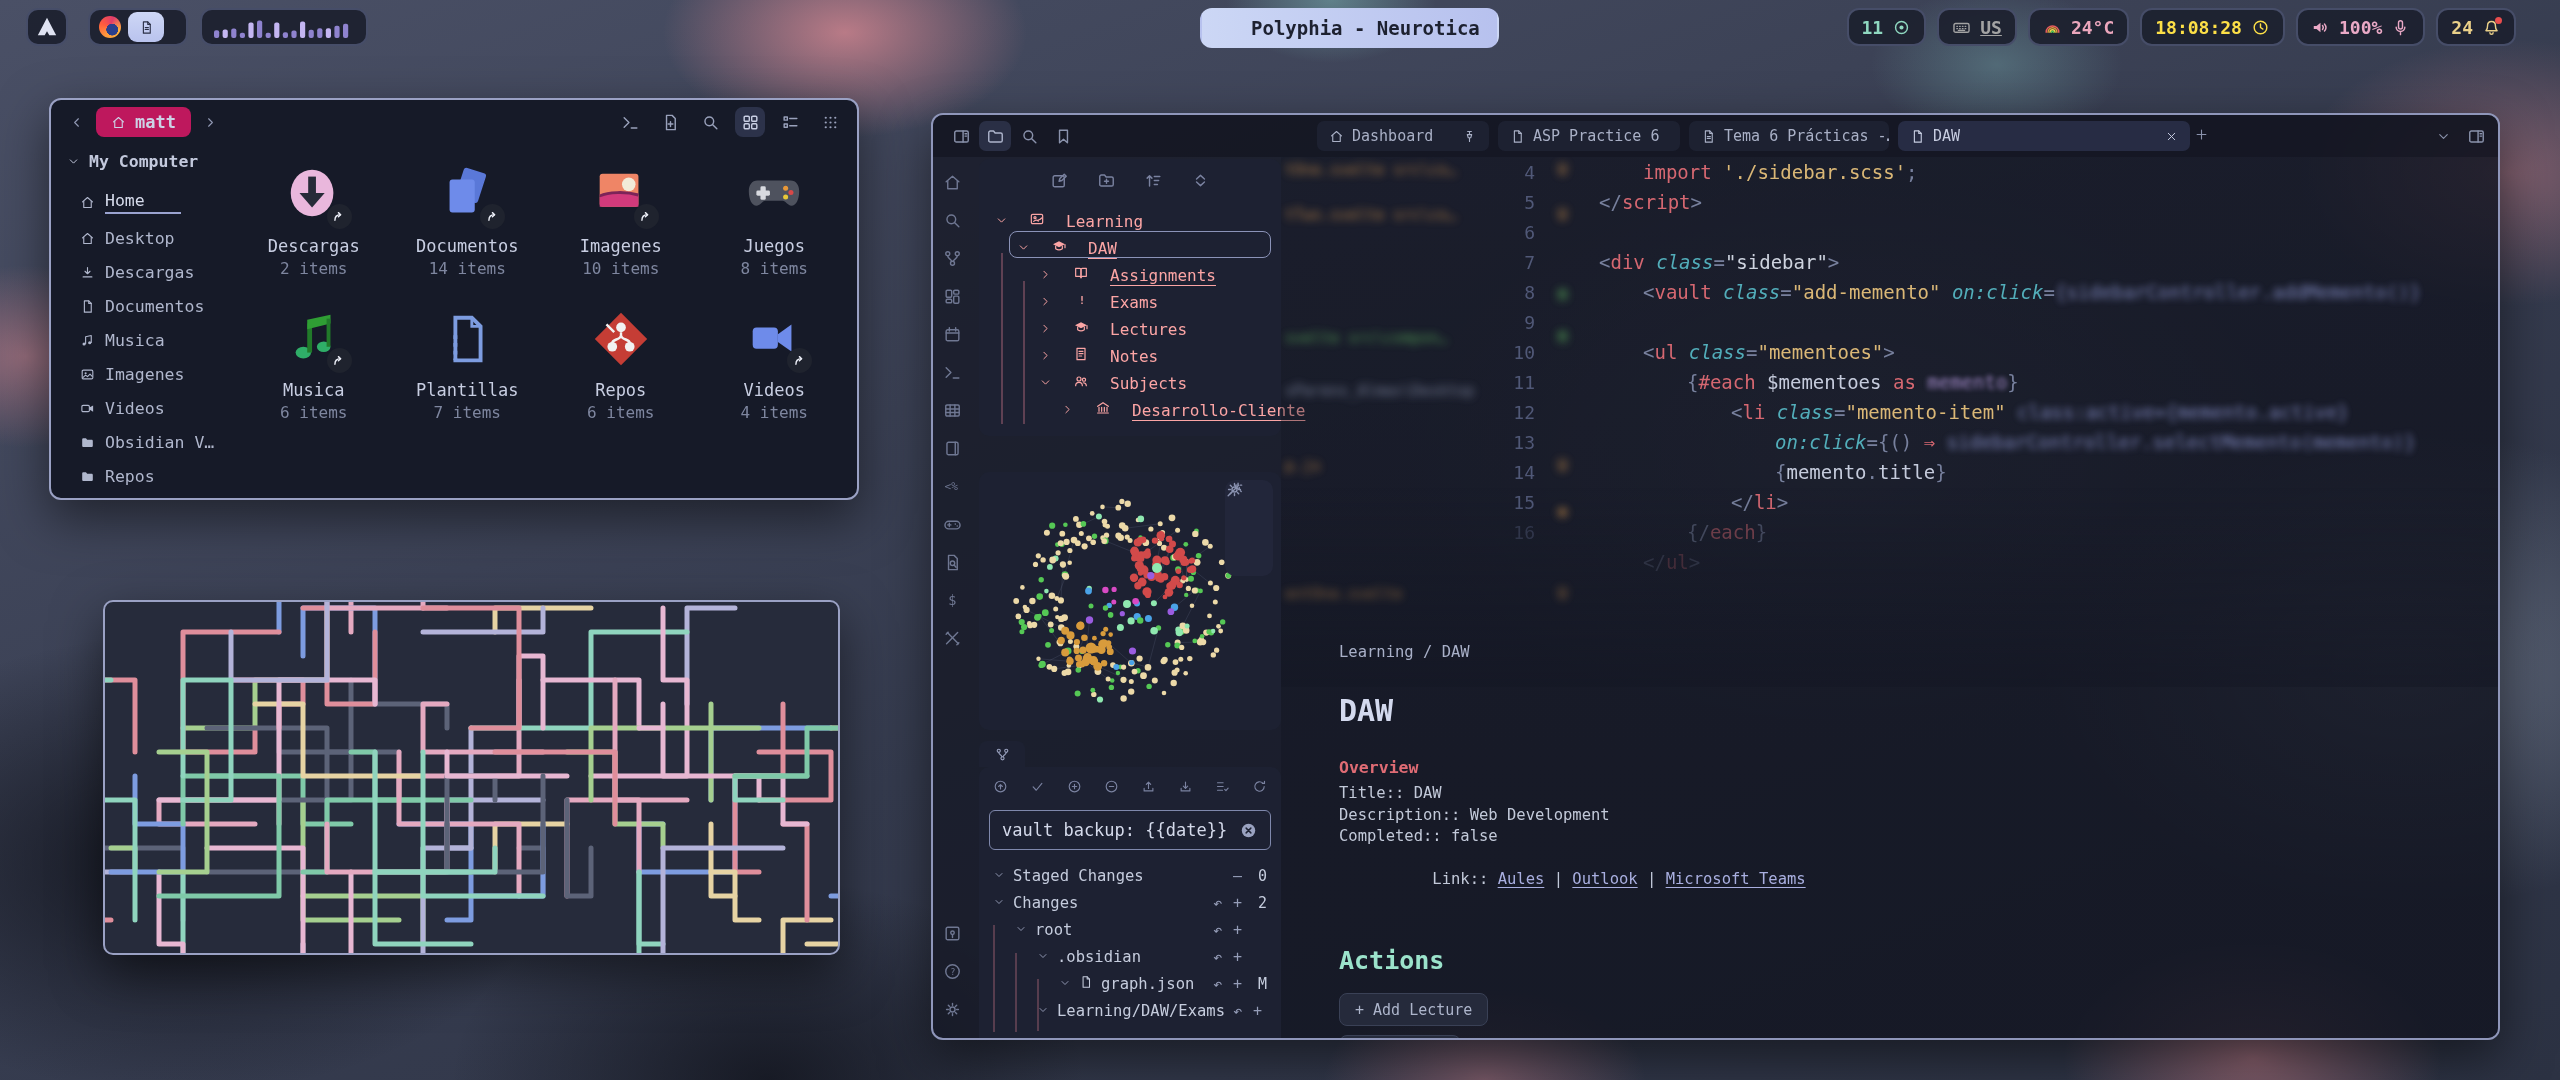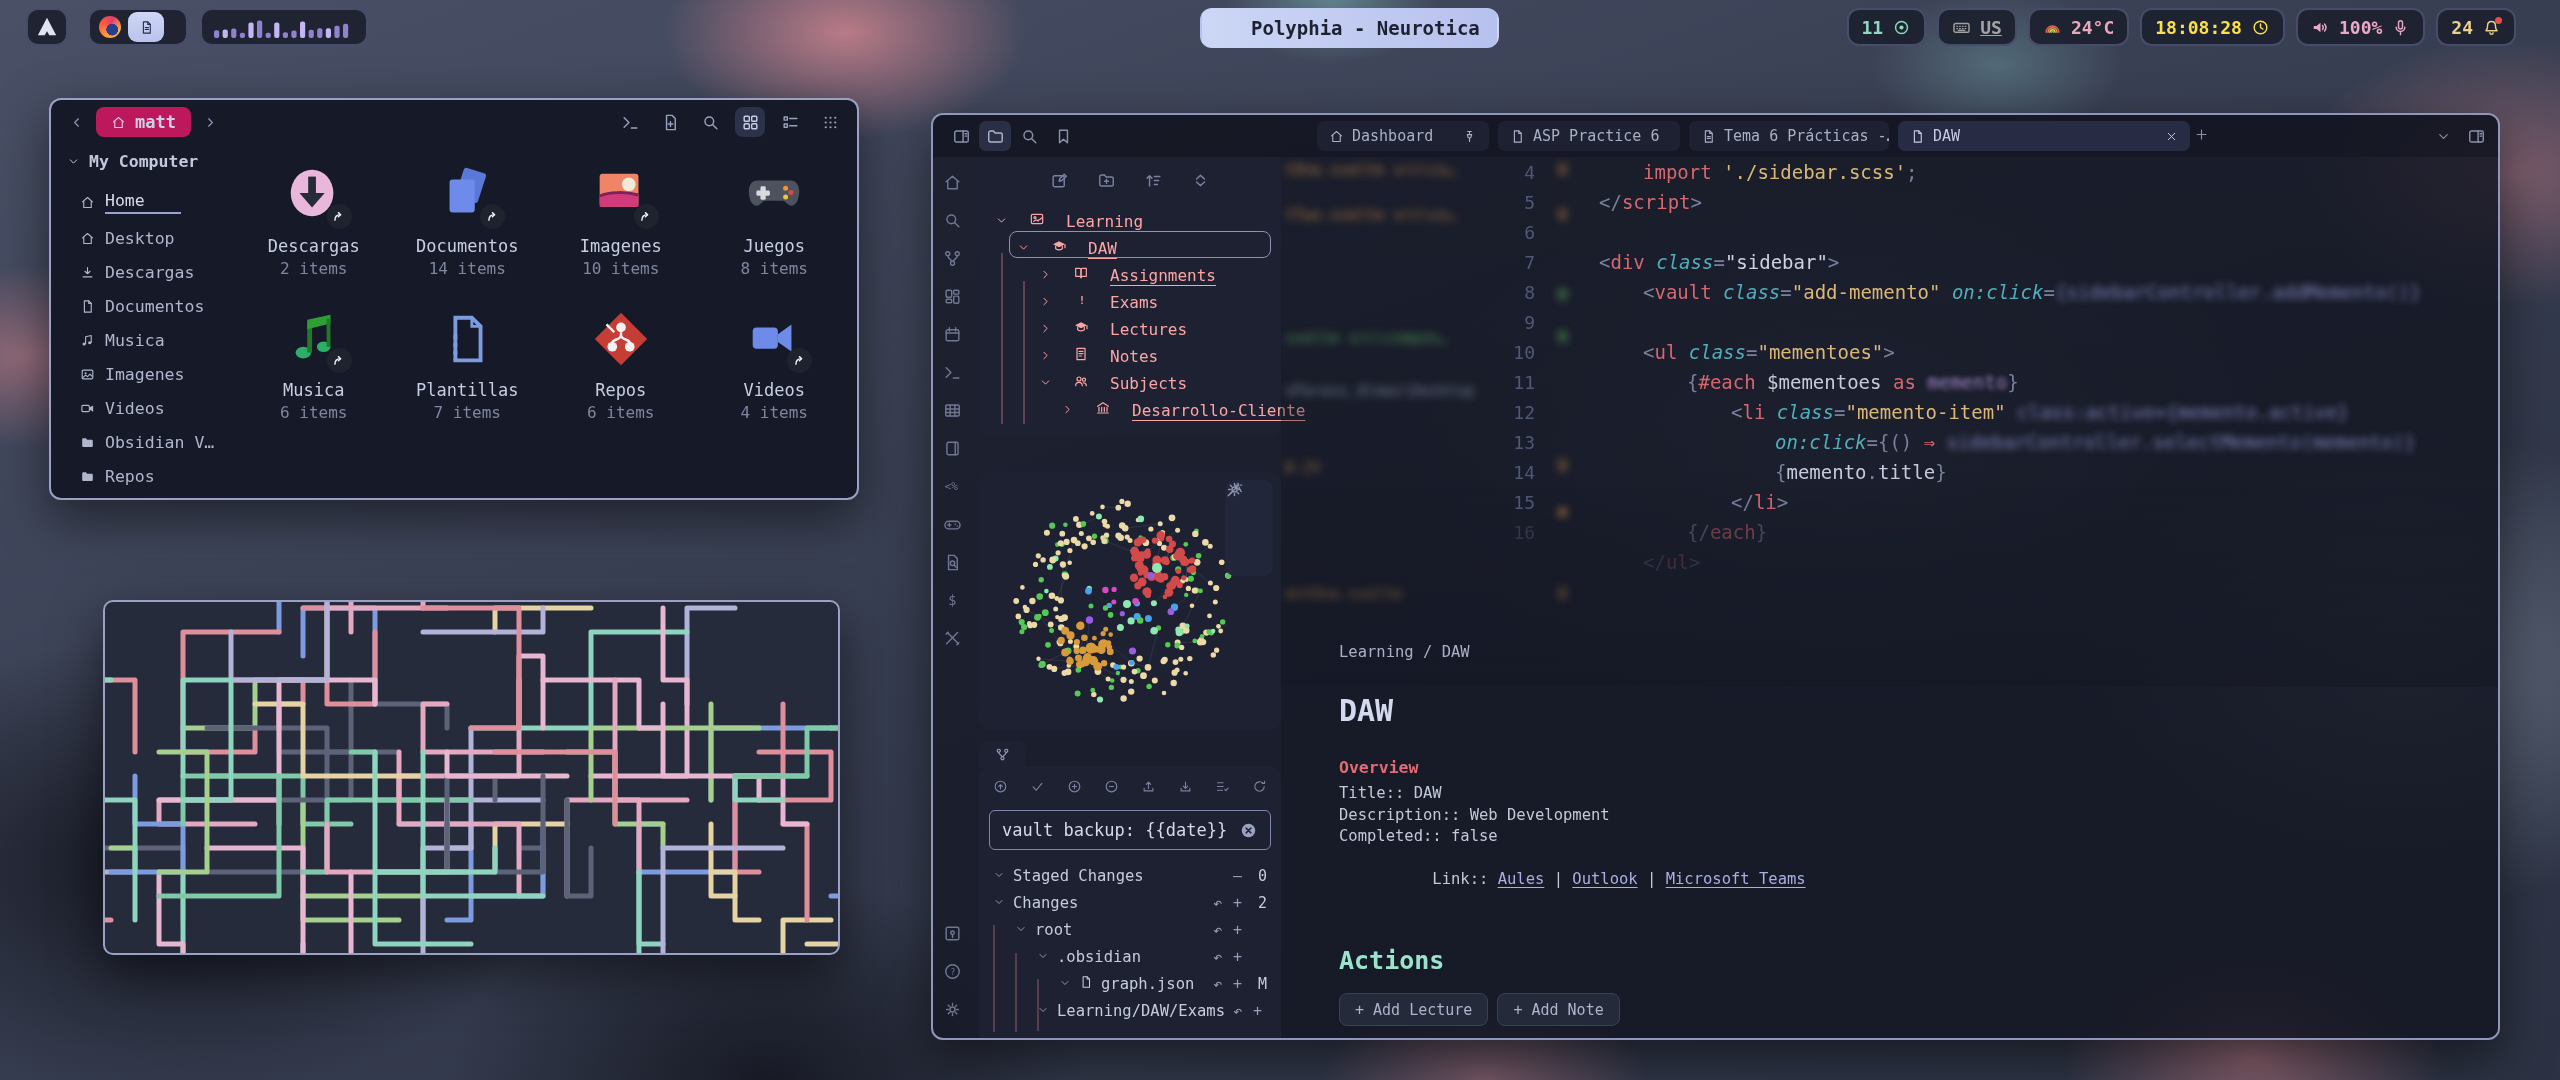--- a/index.html
+++ b/index.html
@@ -128,21 +128,21 @@
 .grow2.or{color:#c08848}.grow2.gr{color:#58a858}.grow2.gy{color:#848ca6}
 .codefade{position:absolute;left:0;right:0;top:330px;height:200px;background:linear-gradient(transparent,rgba(20,23,36,.5))}
 .note{position:absolute;left:58px;top:486px;width:820px}
 .crumbs{color:#a9b0c8;font-size:15.5px}
 .ntitle{color:#d3d9ee;font-size:30px;font-weight:bold;margin-top:32px;font-family:"DejaVu Sans Mono",monospace}
 .ovh{color:#e06c75;font-weight:bold;font-size:16.5px;margin-top:30px}
 .field{color:#c2c9d9;font-size:15.5px;line-height:21.5px;white-space:pre-wrap}
 .fields{margin-top:6px}
 .field a{color:#a9afe0;text-decoration:underline;text-underline-offset:3px}
 .acth{color:#9be3cb;font-size:25px;font-weight:bold;margin-top:34px}
-.actbtns{margin-top:18px;display:flex;flex-direction:row;align-items:flex-start;gap:9px}
+.actbtns{margin-top:18px;display:flex;flex-direction:column;align-items:flex-start;gap:9px}
 .actbtn{height:33px;padding:0 15px;background:#252a3b;border:1px solid #3a4156;border-radius:8px;color:#adb5cb;font-size:15px}
 </style>
 </head>
 <body>
 
 <svg width="0" height="0" style="position:absolute">
 <defs>
 <symbol id="i-arch" viewBox="0 0 24 24">
         <path d="M12 2 22 21H14.5L12 16.5 9.5 21H2Z" fill="currentColor" stroke="none"></path>
       </symbol>

